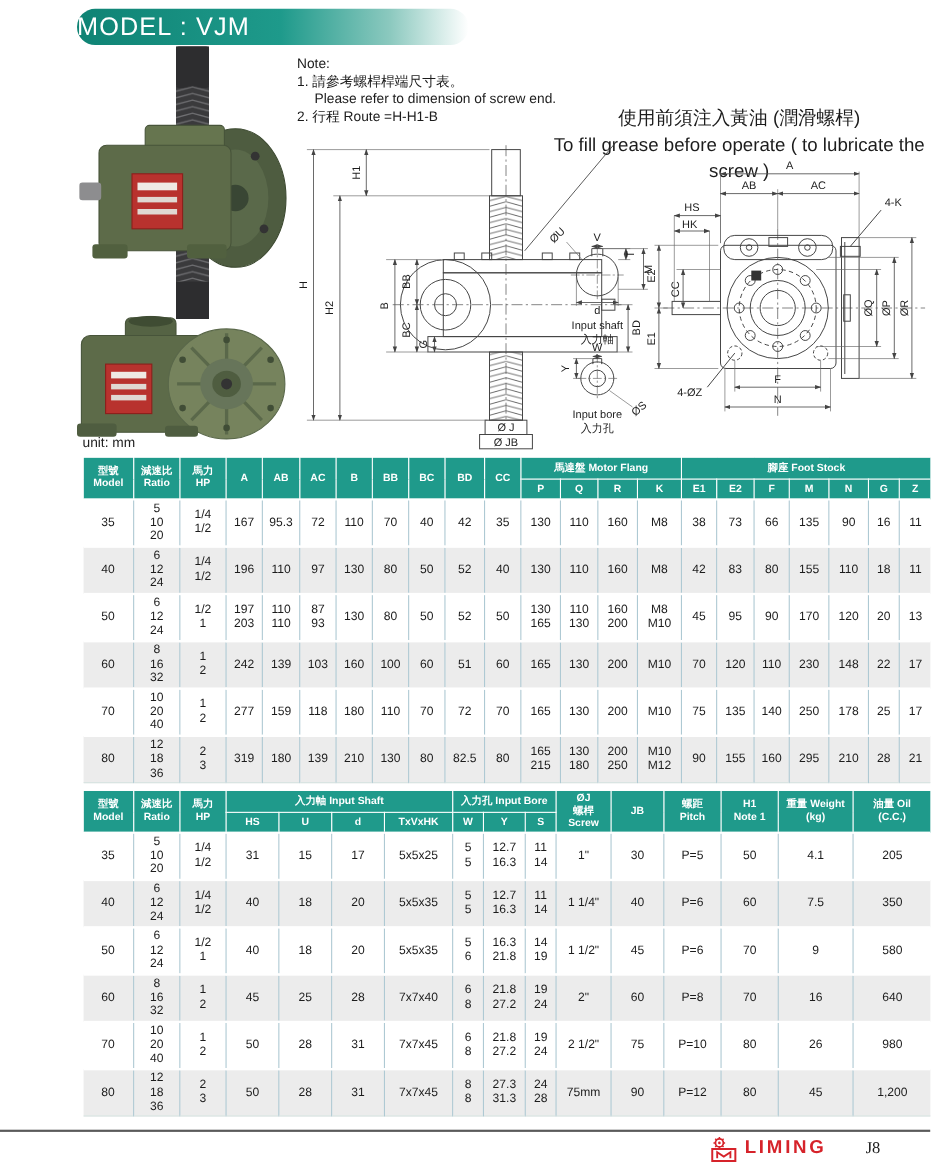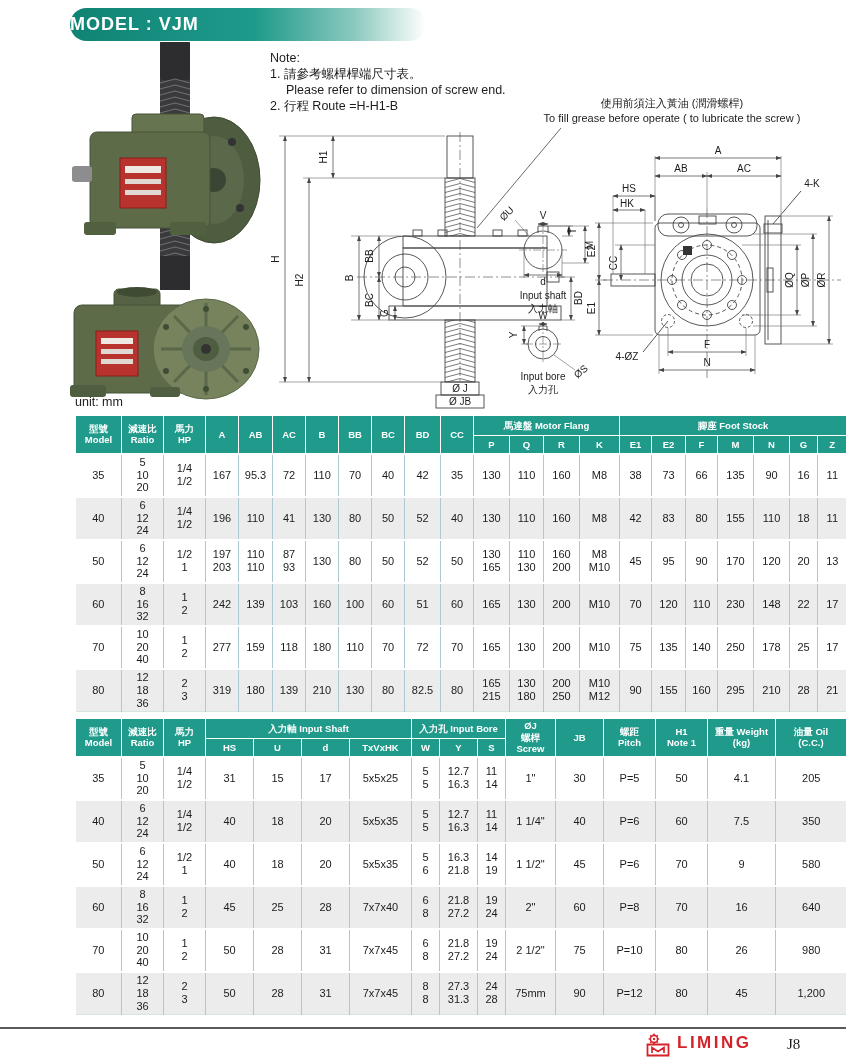--- a/index.html
+++ b/index.html
@@ -3,27 +3,27 @@
 <meta charset="utf-8">
 <style>
   html,body{margin:0;padding:0;background:#fff;}
   .page{position:relative;width:846px;height:1060px;background:#fff;overflow:hidden;
         font-family:"Liberation Sans","DejaVu Sans",sans-serif;color:#1c1c1c;}
 
   
   .title-bar{position:absolute;left:70px;top:8px;width:356px;height:33px;border-radius:17px;
     background:linear-gradient(90deg,#0f8374 0%,#1e9a8b 52%,#8cc9bf 80%,#ffffff 100%);
     display:flex;align-items:center;}
-  .title-bar span{color:#fff;font-size:18px;font-weight:bold;letter-spacing:1px;}
+  .title-bar span{color:#fff;font-size:23px;font-weight:normal;letter-spacing:1px;}
 
   
   .notes{position:absolute;left:270px;top:50px;font-size:12.5px;line-height:1.28;}
   .notes .ind{padding-left:16px;}
 
-  .grease-note{position:absolute;left:498px;top:96px;width:348px;text-align:center;font-size:11px;line-height:1.4;}
+  .grease-note{position:absolute;left:498px;top:96px;width:348px;text-align:center;font-size:17px;line-height:1.4;}
 
   .unit-label{position:absolute;left:75px;top:395px;width:769px;text-align:left;font-size:12.5px;color:#222;}
 
   
   table{position:absolute;left:75px;border-collapse:collapse;table-layout:fixed;width:771px;}
   .t1{top:415px;} .t2{top:718px;}
   th{background:#1f9a8b;color:#fff;font-size:9.5px;font-weight:bold;border:1px solid #fff;
      padding:0;white-space:pre-line;line-height:1.2;}
   thead tr:first-child{height:20px;} thead tr:last-child{height:18px;}
   td{font-size:11px;text-align:center;white-space:pre-line;line-height:1.18;padding:0 1px;color:#1c1c1c;}
@@ -411,21 +411,21 @@
         </tr>
         <tr>
           <td>40</td>
           <td>6
 12
 24</td>
           <td>1/4
 1/2</td>
           <td>196</td>
           <td>110</td>
-          <td>41</td>
+          <td>97</td>
           <td>130</td>
           <td>80</td>
           <td>50</td>
           <td>52</td>
           <td>40</td>
           <td>130</td>
           <td>110</td>
           <td>160</td>
           <td>M8</td>
           <td>42</td>

